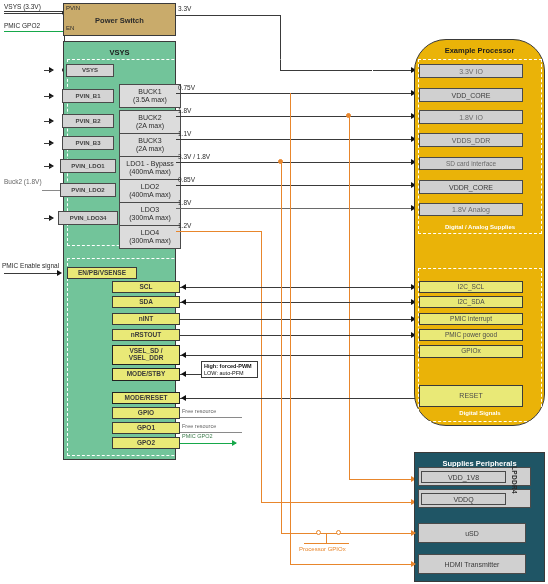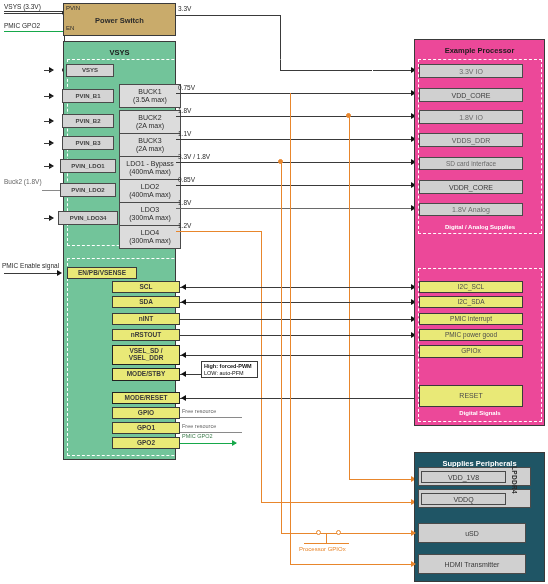--- a/index.html
+++ b/index.html
@@ -8,21 +8,21 @@
     font-family:"Liberation Sans","DejaVu Sans",sans-serif;
     font-size:7px;color:#1a1a1a;
   }
 
   
   .blk{position:absolute;box-sizing:border-box;border:1px solid #3a3a3a;}
   .blk-title{position:absolute;left:0;right:0;text-align:center;font-weight:bold;font-size:7.5px;}
 
   .pmic{background:#72c49a;}
   .pswitch{background:#c9ab6b;}
-  .proc{background:#ec4899;}
+  .proc{background:#eab308;border-radius:32px;}
   .periph{background:#1f5565;}
 
   
   .dash{position:absolute;box-sizing:border-box;border:1px dashed #ffffff;}
   .grp-label{position:absolute;left:0;right:0;text-align:center;color:#ffffff;
              font-weight:bold;font-size:6px;}
 
   
   .pin{
     position:absolute;box-sizing:border-box;border:1px solid #4a4a4a;

